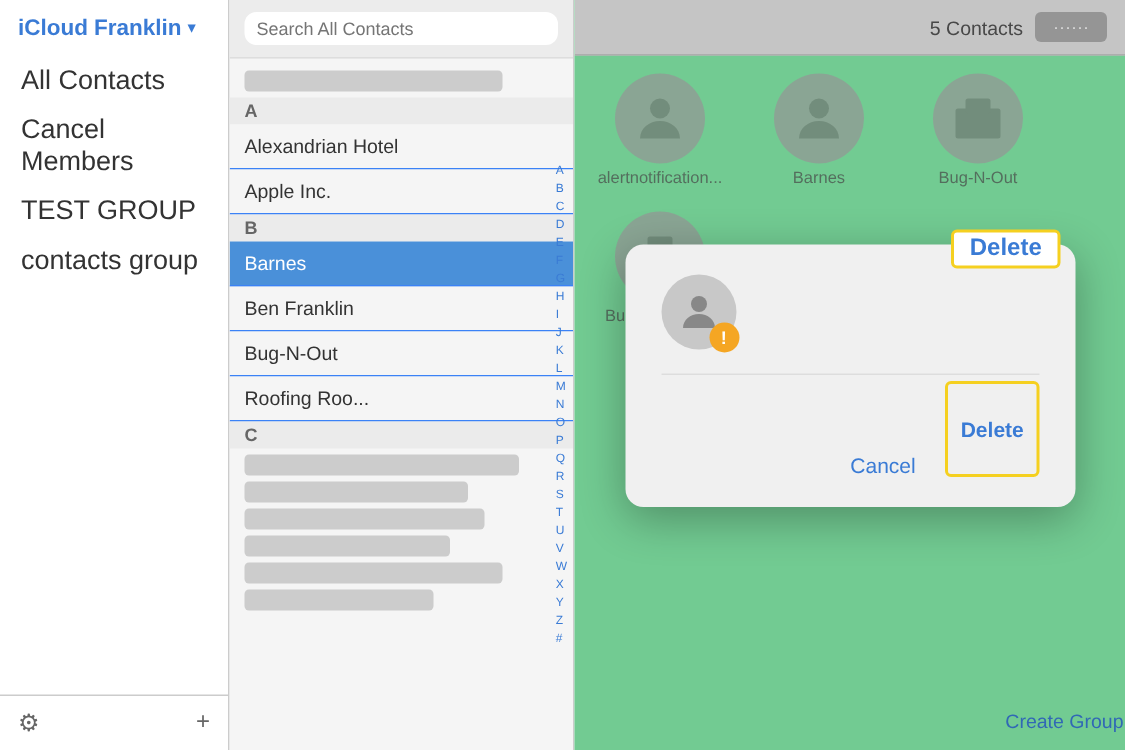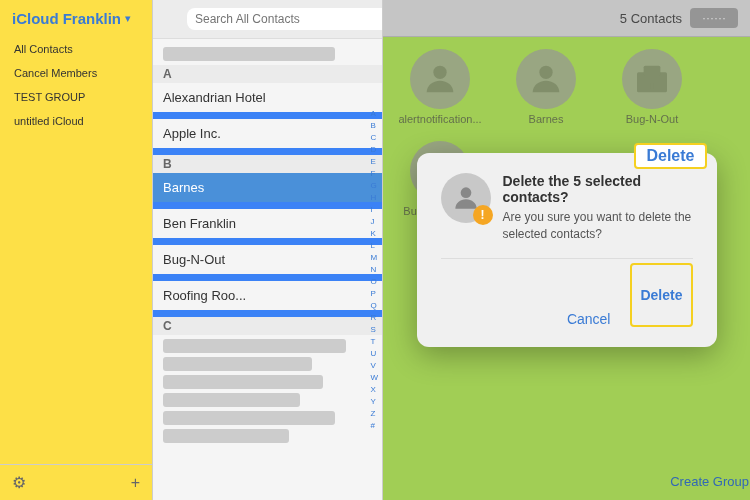--- a/index.html
+++ b/index.html
@@ -1,44 +1,44 @@
 <!DOCTYPE html>
 <html><head>
   <meta charset="utf-8">
   <style>
     * { box-sizing: border-box; margin: 0; padding: 0; }
     body { font-family: -apple-system, BlinkMacSystemFont, 'Helvetica Neue', sans-serif; width: 750px; height: 500px; overflow: hidden; background: #d6d6d6; }
 
     .app-container { display: flex; width: 750px; height: 500px; position: relative; }
 
     
-    .sidebar { width: 153px; height: 100%; background: #fde047; border-right: 1px solid #ccc; display: flex; flex-direction: column; }
+    .sidebar { width: 153px; height: 100%; background: #ffffff; border-right: 1px solid #ccc; display: flex; flex-direction: column; }
     .sidebar-header { padding: 10px 12px 6px; display: flex; align-items: center; gap: 4px; }
     .sidebar-title { font-size: 15px; font-weight: 600; color: #3a7bd5; }
     .sidebar-dropdown-icon { color: #3a7bd5; font-size: 11px; }
     .sidebar-items { flex: 1; padding: 4px 0; }
-    .sidebar-item { padding: 6px 14px; font-size: 11px; color: #333; cursor: pointer; }
+    .sidebar-item { padding: 6px 14px; font-size: 18px; color: #333; cursor: pointer; }
     .sidebar-footer { padding: 8px 12px; display: flex; justify-content: space-between; align-items: center; border-top: 1px solid #ccc; }
     .sidebar-footer-icon { font-size: 16px; color: #666; cursor: pointer; }
 
     
     .contact-list { width: 230px; height: 100%; background: #f5f5f5; border-right: 1px solid #ccc; display: flex; flex-direction: column; overflow: hidden; }
     .search-bar { padding: 8px 10px; background: #ececec; border-bottom: 1px solid #ddd; }
-    .search-input { width: 100%; padding: 4px 8px; border-radius: 8px; border: none; background: #fff; font-size: 12px; color: #999; outline: none; margin-left: 24px; }
+    .search-input { width: 100%; padding: 4px 8px; border-radius: 8px; border: none; background: #fff; font-size: 12px; color: #999; outline: none; }
     .contact-list-body { flex: 1; overflow: hidden; position: relative; }
     .section-header { padding: 2px 10px; font-size: 12px; font-weight: 600; color: #666; background: #ebebeb; }
-    .contact-row { padding: 7px 10px; font-size: 13px; color: #333; background: #f5f5f5; border-bottom: 7px solid #3b82f6; }
+    .contact-row { padding: 7px 10px; font-size: 13px; color: #333; background: #f5f5f5; border-bottom: 1px solid #3b82f6; }
     .contact-row.selected { background: #4a90d9; color: #fff; }
 
     
     .letter-index { position: absolute; right: 2px; top: 0; bottom: 0; display: flex; flex-direction: column; justify-content: center; }
     .letter-index span { font-size: 8px; color: #3a7bd5; line-height: 12px; padding: 0 2px; cursor: pointer; }
 
     
-    .main-content { flex: 1; height: 100%; background: #bef264; position: relative; overflow: hidden; }
+    .main-content { flex: 1; height: 100%; background: #86efac; position: relative; overflow: hidden; }
     .main-header { display: flex; justify-content: flex-end; align-items: center; padding: 8px 12px; border-bottom: 1px solid #ccc; background: #e8e8e8; }
     .contacts-count { font-size: 13px; color: #555; margin-right: 8px; }
     .action-button { padding: 3px 12px; background: #b0b0b0; border: none; border-radius: 4px; font-size: 12px; color: #fff; cursor: pointer; }
     .contact-cards { display: flex; flex-wrap: wrap; padding: 12px; gap: 16px; filter: blur(0.5px); opacity: 0.7; }
     .contact-card { display: flex; flex-direction: column; align-items: center; width: 90px; }
     .contact-avatar { width: 60px; height: 60px; border-radius: 50%; background: #b0b0b0; display: flex; align-items: center; justify-content: center; overflow: hidden; margin-bottom: 4px; }
     .contact-avatar svg { width: 40px; height: 40px; fill: #888; }
     .contact-card-name { font-size: 11px; color: #555; text-align: left; }
 
     
@@ -65,21 +65,21 @@
   <div class="sidebar">
     <div class="sidebar-header">
       <span class="sidebar-title">iCloud</span>
       <span class="sidebar-title">Franklin</span>
       <span class="sidebar-dropdown-icon">▾</span>
     </div>
     <div class="sidebar-items">
       <div class="sidebar-item">All Contacts</div>
       <div class="sidebar-item">Cancel Members</div>
       <div class="sidebar-item">TEST GROUP</div>
-      <div class="sidebar-item">untitled iCloud</div>
+      <div class="sidebar-item">contacts group</div>
     </div>
     <div class="sidebar-footer">
       <span class="sidebar-footer-icon">⚙</span>
       <span class="sidebar-footer-icon">+</span>
     </div>
   </div>
 
   <div class="contact-list">
     <div class="search-bar">
       <input class="search-input" type="text" placeholder="Search All Contacts" style="">
@@ -200,24 +200,20 @@
         <div class="modal-content">
           <div class="modal-icon-container">
             <div class="modal-person-icon">
               <svg width="32" height="32" viewBox="0 0 24 24" fill="#888">
                   <circle cx="12" cy="8" r="4"></circle>
                   <path d="M4 20c0-4 3.6-7 8-7s8 3 8 7"></path>
                 </svg>
             </div>
             <div class="modal-warning-badge">!</div>
           </div>
-          <div class="modal-text">
-            <div class="modal-title">Delete the 5 selected contacts?</div>
-            <div class="modal-body">Are you sure you want to delete the selected contacts?</div>
-          </div>
         </div>
         <div class="modal-actions">
           <button class="modal-cancel">Cancel</button>
           <button class="modal-delete">Delete</button>
         </div>
       </div>
     </div>
   </div>
 
 </div>

